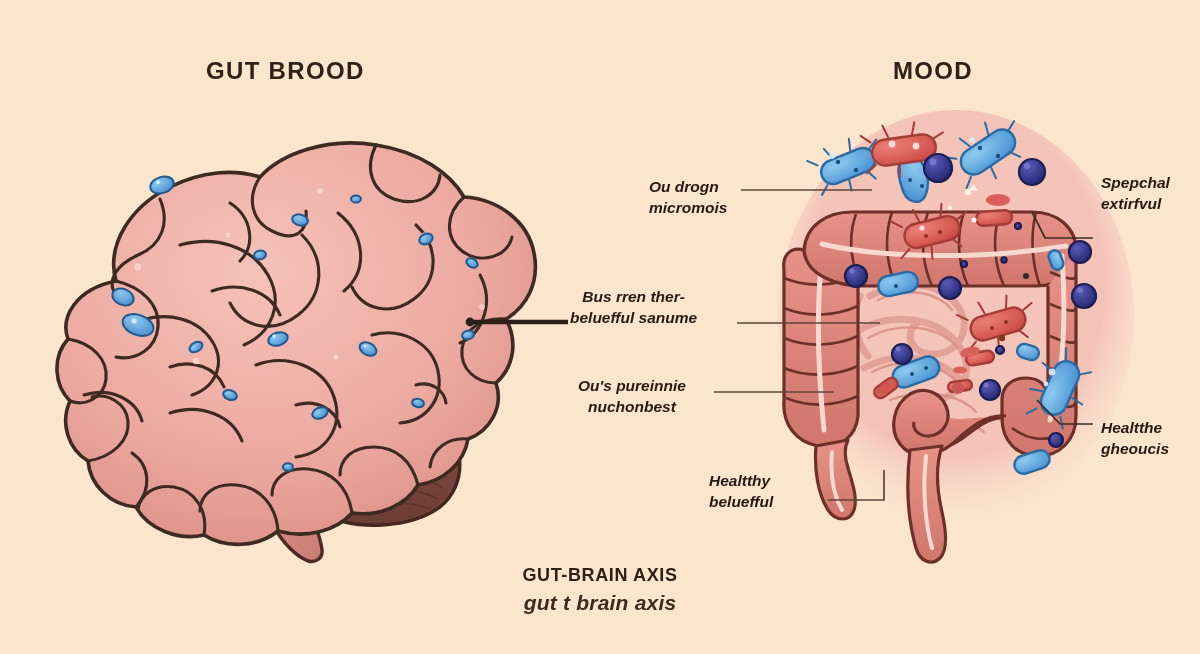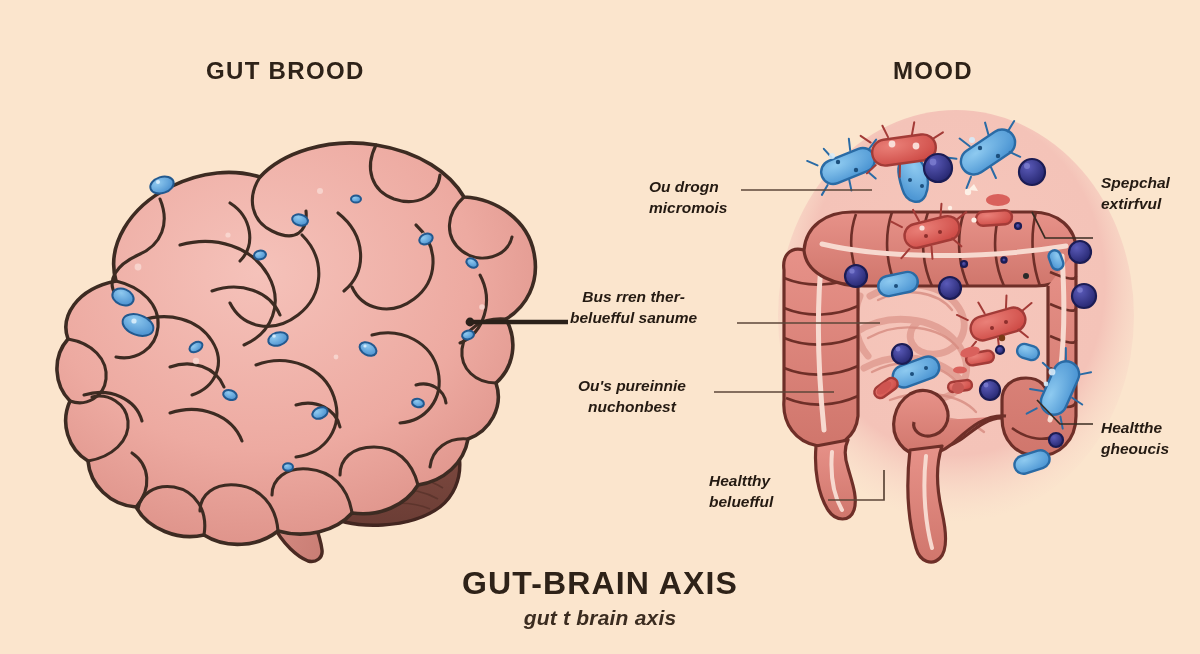--- a/index.html
+++ b/index.html
@@ -20,21 +20,21 @@
     font-size:24px;
     white-space:nowrap;
   }
   #heading-left{left:206px;top:57px;}
   #heading-right{left:893px;top:57px;}
 
   #bottom-title-wrap{
     position:absolute;left:0;right:0;top:566px;text-align:center;
   }
   #bottom-title{
-    font-size:32px;font-weight:bold;color:#2e2218;letter-spacing:0.035em;
+    font-size:18px;font-weight:bold;color:#2e2218;letter-spacing:0.035em;
     line-height:1.1;
   }
   #bottom-subtitle{
     font-size:21px;font-style:italic;font-weight:bold;color:#3b2c20;
     letter-spacing:0.01em;margin-top:5px;
   }
 
   .callout{
     position:absolute;
     font-style:italic;

